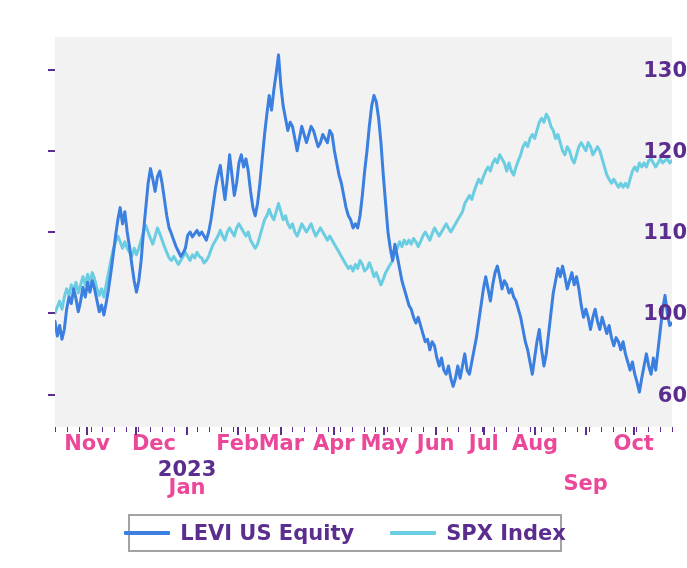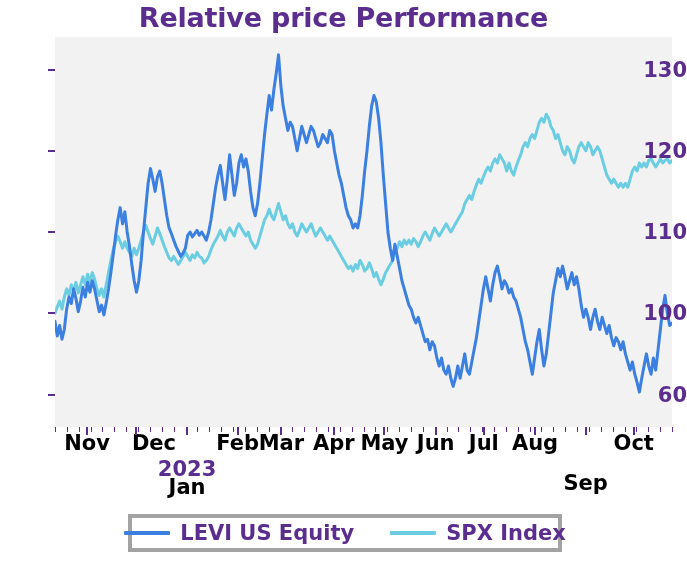--- a/index.html
+++ b/index.html
@@ -64,21 +64,21 @@
     height: 2px;
     background: #5b2d8e;
     left: 48px;
     transform: translateY(-50%);
   }
   .xtick-label {
     position: absolute;
     top: 431px;
     font-size: 21px;
     font-weight: 700;
-    color: #000000;
+    color: #ec4899;
     transform: translateX(-50%);
     white-space: nowrap;
     font-family: "DejaVu Sans", sans-serif;
   }
   .xtick-mark {
     position: absolute;
     top: 427px;
     width: 1px;
     height: 5px;
     background: #5b2d8e;
@@ -96,21 +96,21 @@
     transform: translateX(-50%);
     font-family: "DejaVu Sans", sans-serif;
   }
   #legend {
     position: absolute;
     left: 128px;
     top: 514px;
     width: 434px;
     height: 38px;
     box-sizing: border-box;
-    border: 4px solid #a3a3a3;
+    border: 2px solid #a3a3a3;
     background: #ffffff;
     display: flex;
     align-items: center;
     justify-content: center;
     gap: 36px;
   }
   .legend-entry {
     display: flex;
     align-items: center;
     gap: 10px;
@@ -126,21 +126,20 @@
     color: #5b2d8e;
     white-space: nowrap;
     font-family: "DejaVu Sans", sans-serif;
   }
 </style>
 </head>
 <body>
 
 <div id="chart-root">
 
-  <div id="chart-title" style="color: rgb(91, 45, 142);">Relative price Performance</div>
 
   <div id="y-axis"></div>
   <div id="x-axis"></div>
 
   <div id="plot-area" style="background: rgb(242, 242, 242);">
     <svg id="plot-svg" viewBox="0 0 617 390" preserveAspectRatio="none">
       <path id="series-spx" fill="none" stroke-width="3" stroke-linejoin="round" stroke-linecap="round" d="M0.00 276.25 L2.33 269.75 L4.66 264.06 L6.98 272.19 L9.31 260.00 L11.64 251.88 L13.97 258.38 L16.30 247.81 L18.63 253.50 L20.95 245.38 L23.28 255.94 L25.61 247.81 L27.94 239.69 L30.27 247.81 L32.60 237.25 L34.92 245.38 L37.25 235.63 L39.58 242.12 L41.91 251.88 L44.24 258.38 L46.57 251.88 L48.89 260.00 L51.22 247.81 L53.55 235.63 L55.88 223.44 L58.21 212.88 L60.54 204.75 L62.86 199.06 L65.19 204.75 L67.52 211.25 L69.85 204.75 L72.18 211.25 L74.51 215.31 L76.83 219.38 L79.16 211.25 L81.49 217.75 L83.82 211.25 L86.15 203.13 L88.48 195.00 L90.80 188.50 L93.13 195.00 L95.46 201.50 L97.79 207.19 L100.12 199.06 L102.45 190.94 L104.77 196.63 L107.10 203.13 L109.43 209.62 L111.76 215.31 L114.09 221.00 L116.42 223.44 L118.74 219.38 L121.07 223.44 L123.40 227.50 L125.73 223.44 L128.06 219.38 L130.38 215.31 L132.71 219.38 L135.04 223.44 L137.37 217.75 L139.70 221.00 L142.03 215.31 L144.35 219.38 L146.68 221.00 L149.01 225.87 L151.34 223.44 L153.67 219.38 L156.00 212.88 L158.32 207.19 L160.65 203.13 L162.98 199.06 L165.31 193.37 L167.64 199.06 L169.97 203.13 L172.29 195.00 L174.62 190.94 L176.95 195.00 L179.28 199.06 L181.61 190.94 L183.94 186.87 L186.26 190.94 L188.59 195.00 L190.92 199.06 L193.25 195.00 L195.58 203.13 L197.91 207.19 L200.23 211.25 L202.56 207.19 L204.89 199.06 L207.22 190.94 L209.55 182.81 L211.88 178.75 L214.20 172.25 L216.53 178.75 L218.86 182.81 L221.19 174.69 L223.52 166.56 L225.85 174.69 L228.17 182.81 L230.50 178.75 L232.83 186.87 L235.16 190.94 L237.49 186.87 L239.82 195.00 L242.14 199.06 L244.47 193.37 L246.80 186.87 L249.13 190.94 L251.46 195.00 L253.78 190.94 L256.11 186.87 L258.44 193.37 L260.77 199.06 L263.10 195.00 L265.43 190.94 L267.75 195.00 L270.08 199.06 L272.41 203.13 L274.74 199.06 L277.07 203.13 L279.40 207.19 L281.72 211.25 L284.05 215.31 L286.38 219.38 L288.71 223.44 L291.04 227.50 L293.37 231.56 L295.69 229.13 L298.02 234.00 L300.35 227.50 L302.68 231.56 L305.01 223.44 L307.34 227.50 L309.66 234.00 L311.99 231.56 L314.32 225.87 L316.65 231.56 L318.98 239.69 L321.31 235.63 L323.63 242.12 L325.96 247.81 L328.29 242.12 L330.62 235.63 L332.95 231.56 L335.28 227.50 L337.60 223.44 L339.93 215.31 L342.26 211.25 L344.59 204.75 L346.92 209.62 L349.25 203.13 L351.57 207.19 L353.90 203.13 L356.23 207.19 L358.56 201.50 L360.89 204.75 L363.22 209.62 L365.54 204.75 L367.87 199.06 L370.20 195.00 L372.53 199.06 L374.86 203.13 L377.18 196.63 L379.51 190.94 L381.84 195.00 L384.17 199.06 L386.50 195.00 L388.83 190.94 L391.15 186.87 L393.48 190.94 L395.81 195.00 L398.14 190.94 L400.47 186.87 L402.80 182.81 L405.12 178.75 L407.45 174.69 L409.78 166.56 L412.11 162.50 L414.44 158.44 L416.77 162.50 L419.09 154.38 L421.42 147.88 L423.75 142.19 L426.08 146.25 L428.41 139.75 L430.74 134.06 L433.06 130.00 L435.39 134.06 L437.72 125.94 L440.05 121.88 L442.38 125.94 L444.71 117.81 L447.03 121.88 L449.36 125.94 L451.69 134.06 L454.02 125.94 L456.35 134.06 L458.68 138.12 L461.00 130.00 L463.33 123.50 L465.66 117.81 L467.99 109.69 L470.32 105.63 L472.65 109.69 L474.97 101.56 L477.30 97.50 L479.63 101.56 L481.96 93.44 L484.29 85.31 L486.62 81.25 L488.94 85.31 L491.27 77.19 L493.60 81.25 L495.93 89.38 L498.26 93.44 L500.58 101.56 L502.91 97.50 L505.24 105.63 L507.57 113.75 L509.90 117.81 L512.23 109.69 L514.55 113.75 L516.88 121.88 L519.21 125.94 L521.54 117.81 L523.87 109.69 L526.20 105.63 L528.52 109.69 L530.85 113.75 L533.18 105.63 L535.51 109.69 L537.84 117.81 L540.17 113.75 L542.49 109.69 L544.82 113.75 L547.15 121.88 L549.48 130.00 L551.81 138.12 L554.14 142.19 L556.46 146.25 L558.79 142.19 L561.12 146.25 L563.45 150.31 L565.78 146.25 L568.11 150.31 L570.43 146.25 L572.76 150.31 L575.09 142.19 L577.42 134.06 L579.75 130.00 L582.08 134.06 L584.40 125.94 L586.73 130.00 L589.06 125.94 L591.39 130.00 L593.72 123.50 L596.05 121.88 L598.37 125.94 L600.70 130.00 L603.03 125.94 L605.36 121.88 L607.69 125.94 L610.02 123.50 L612.34 121.88 L614.67 125.94 L617.00 123.50" stroke="#6bcde2"></path>
       <path id="series-levi" fill="none" stroke-width="3" stroke-linejoin="round" stroke-linecap="round" d="M0.00 284.38 L2.33 299.00 L4.66 288.44 L6.98 302.25 L9.31 292.50 L11.64 272.19 L13.97 260.00 L16.30 266.50 L18.63 251.88 L20.95 261.63 L23.28 274.63 L25.61 264.06 L27.94 250.25 L30.27 260.00 L32.60 245.38 L34.92 255.13 L37.25 243.75 L39.58 251.88 L41.91 263.25 L44.24 274.63 L46.57 268.13 L48.89 277.88 L51.22 265.69 L53.55 251.88 L55.88 235.63 L58.21 217.75 L60.54 199.06 L62.86 182.81 L65.19 170.63 L67.52 186.87 L69.85 174.69 L72.18 195.00 L74.51 209.62 L76.83 227.50 L79.16 243.75 L81.49 255.13 L83.82 243.75 L86.15 223.44 L88.48 195.00 L90.80 170.63 L93.13 146.25 L95.46 131.63 L97.79 142.19 L100.12 154.38 L102.45 139.75 L104.77 134.06 L107.10 146.25 L109.43 162.50 L111.76 178.75 L114.09 190.94 L116.42 196.63 L118.74 203.13 L121.07 209.62 L123.40 214.50 L125.73 219.38 L128.06 216.12 L130.38 211.25 L132.71 198.25 L135.04 195.00 L137.37 199.87 L139.70 196.63 L142.03 193.37 L144.35 198.25 L146.68 195.00 L149.01 199.06 L151.34 203.13 L153.67 195.00 L156.00 182.81 L158.32 166.56 L160.65 150.31 L162.98 138.12 L165.31 128.38 L167.64 146.25 L169.97 162.50 L172.29 142.19 L174.62 117.81 L176.95 138.12 L179.28 158.44 L181.61 146.25 L183.94 125.94 L186.26 117.81 L188.59 130.00 L190.92 121.88 L193.25 134.06 L195.58 154.38 L197.91 170.63 L200.23 178.75 L202.56 166.56 L204.89 146.25 L207.22 121.88 L209.55 97.50 L211.88 77.19 L214.20 58.50 L216.53 73.13 L218.86 52.81 L221.19 36.56 L223.52 17.87 L225.85 48.75 L228.17 69.06 L230.50 81.25 L232.83 93.44 L235.16 85.31 L237.49 89.38 L239.82 101.56 L242.14 113.75 L244.47 101.56 L246.80 89.38 L249.13 97.50 L251.46 105.63 L253.78 97.50 L256.11 89.38 L258.44 93.44 L260.77 101.56 L263.10 109.69 L265.43 105.63 L267.75 97.50 L270.08 101.56 L272.41 105.63 L274.74 93.44 L277.07 97.50 L279.40 113.75 L281.72 125.94 L284.05 138.12 L286.38 146.25 L288.71 158.44 L291.04 170.63 L293.37 178.75 L295.69 182.81 L298.02 190.94 L300.35 186.87 L302.68 190.94 L305.01 178.75 L307.34 158.44 L309.66 134.06 L311.99 113.75 L314.32 89.38 L316.65 69.06 L318.98 58.50 L321.31 65.00 L323.63 81.25 L325.96 105.63 L328.29 138.12 L330.62 166.56 L332.95 195.00 L335.28 211.25 L337.60 223.44 L339.93 207.19 L342.26 219.38 L344.59 231.56 L346.92 243.75 L349.25 251.88 L351.57 260.00 L353.90 268.13 L356.23 272.19 L358.56 280.31 L360.89 286.00 L363.22 280.31 L365.54 288.44 L367.87 296.56 L370.20 304.69 L372.53 302.25 L374.86 312.81 L377.18 304.69 L379.51 308.75 L381.84 320.94 L384.17 329.06 L386.50 320.94 L388.83 333.13 L391.15 337.19 L393.48 329.06 L395.81 341.25 L398.14 349.38 L400.47 341.25 L402.80 329.06 L405.12 341.25 L407.45 329.06 L409.78 316.88 L412.11 333.13 L414.44 337.19 L416.77 325.00 L419.09 312.81 L421.42 300.63 L423.75 284.38 L426.08 268.13 L428.41 251.88 L430.74 239.69 L433.06 251.88 L435.39 264.06 L437.72 247.81 L440.05 235.63 L442.38 229.13 L444.71 239.69 L447.03 251.88 L449.36 243.75 L451.69 247.81 L454.02 255.94 L456.35 251.88 L458.68 260.00 L461.00 264.06 L463.33 272.19 L465.66 280.31 L467.99 292.50 L470.32 304.69 L472.65 312.81 L474.97 325.00 L477.30 337.19 L479.63 320.94 L481.96 304.69 L484.29 292.50 L486.62 312.81 L488.94 329.06 L491.27 316.88 L493.60 296.56 L495.93 276.25 L498.26 255.94 L500.58 243.75 L502.91 231.56 L505.24 239.69 L507.57 229.13 L509.90 239.69 L512.23 251.88 L514.55 243.75 L516.88 235.63 L519.21 247.81 L521.54 239.69 L523.87 251.88 L526.20 268.13 L528.52 280.31 L530.85 272.19 L533.18 280.31 L535.51 292.50 L537.84 280.31 L540.17 272.19 L542.49 284.38 L544.82 292.50 L547.15 280.31 L549.48 288.44 L551.81 296.56 L554.14 288.44 L556.46 300.63 L558.79 308.75 L561.12 300.63 L563.45 304.69 L565.78 312.81 L568.11 304.69 L570.43 316.88 L572.76 325.00 L575.09 333.13 L577.42 325.00 L579.75 337.19 L582.08 345.31 L584.40 355.06 L586.73 341.25 L589.06 329.06 L591.39 316.88 L593.72 329.06 L596.05 337.19 L598.37 320.94 L600.70 333.13 L603.03 312.81 L605.36 292.50 L607.69 272.19 L610.02 258.38 L612.34 276.25 L614.67 288.44 L617.00 286.00" stroke="#3b7fe0"></path>
     </svg>
   </div>

